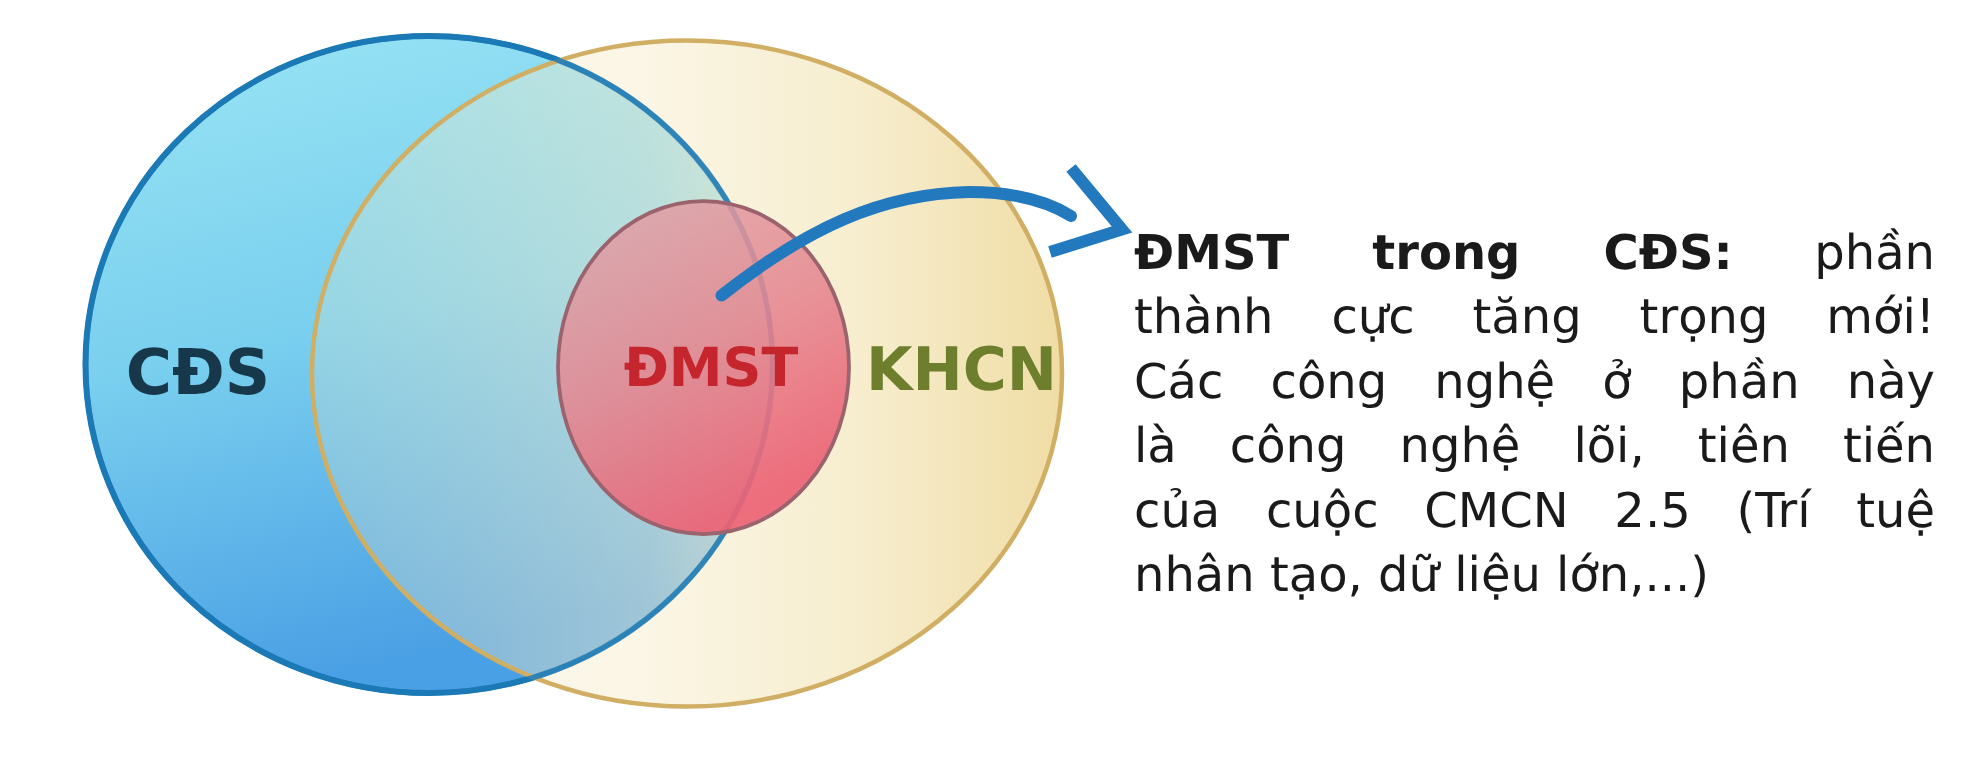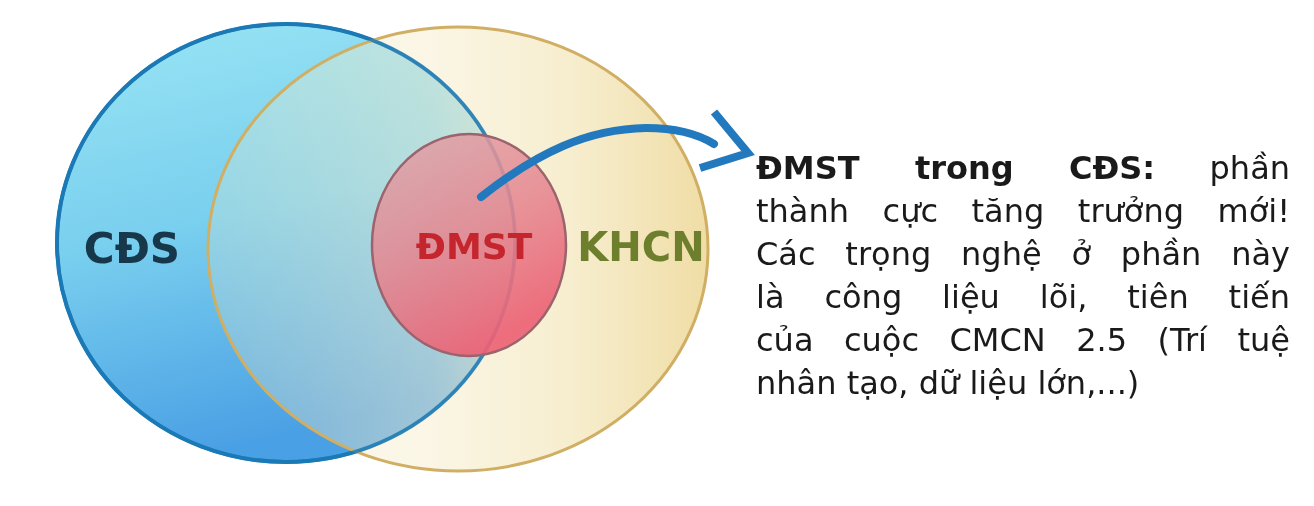--- a/index.html
+++ b/index.html
@@ -74,20 +74,20 @@
     <text x="641" y="247" text-anchor="middle" dominant-baseline="central" font-family="DejaVu Sans, sans-serif" font-weight="700" font-size="40" fill="#6d7f2c">KHCN</text>
 
     <g fill="none" stroke-width="8" stroke="#2279bd">
       <path stroke-linecap="round" d="M481,197 C538,152 588,129 646,128 C676,128 698,134 714,144"></path>
       <polyline stroke-linecap="butt" stroke-linejoin="miter" points="714,112 748,153 700,168"></polyline>
     </g>
   </svg>
 
   <div class="annotation">
     <div class="ln"><span class="b">ĐMST trong CĐS:</span> <span>phần</span></div>
-    <div class="ln">thành cực tăng trưởng mới!</div>
-    <div class="ln">Các trọng nghệ ở phần này</div>
-    <div class="ln">là công liệu lõi, tiên tiến</div>
+    <div class="ln">thành cực tăng trọng mới!</div>
+    <div class="ln">Các công nghệ ở phần này</div>
+    <div class="ln">là công nghệ lõi, tiên tiến</div>
     <div class="ln">của cuộc CMCN 2.5 (Trí tuệ</div>
     <div class="ln last">nhân tạo, dữ liệu lớn,...)</div>
   </div>
 
 </div>
 
 </body></html>

